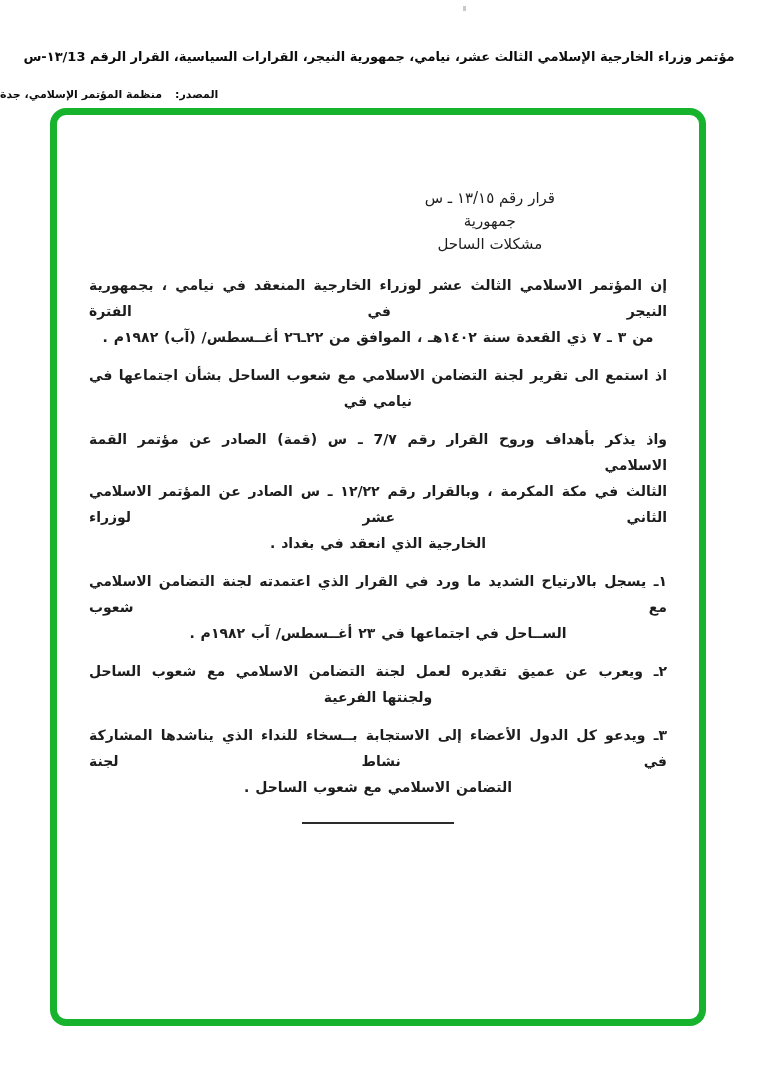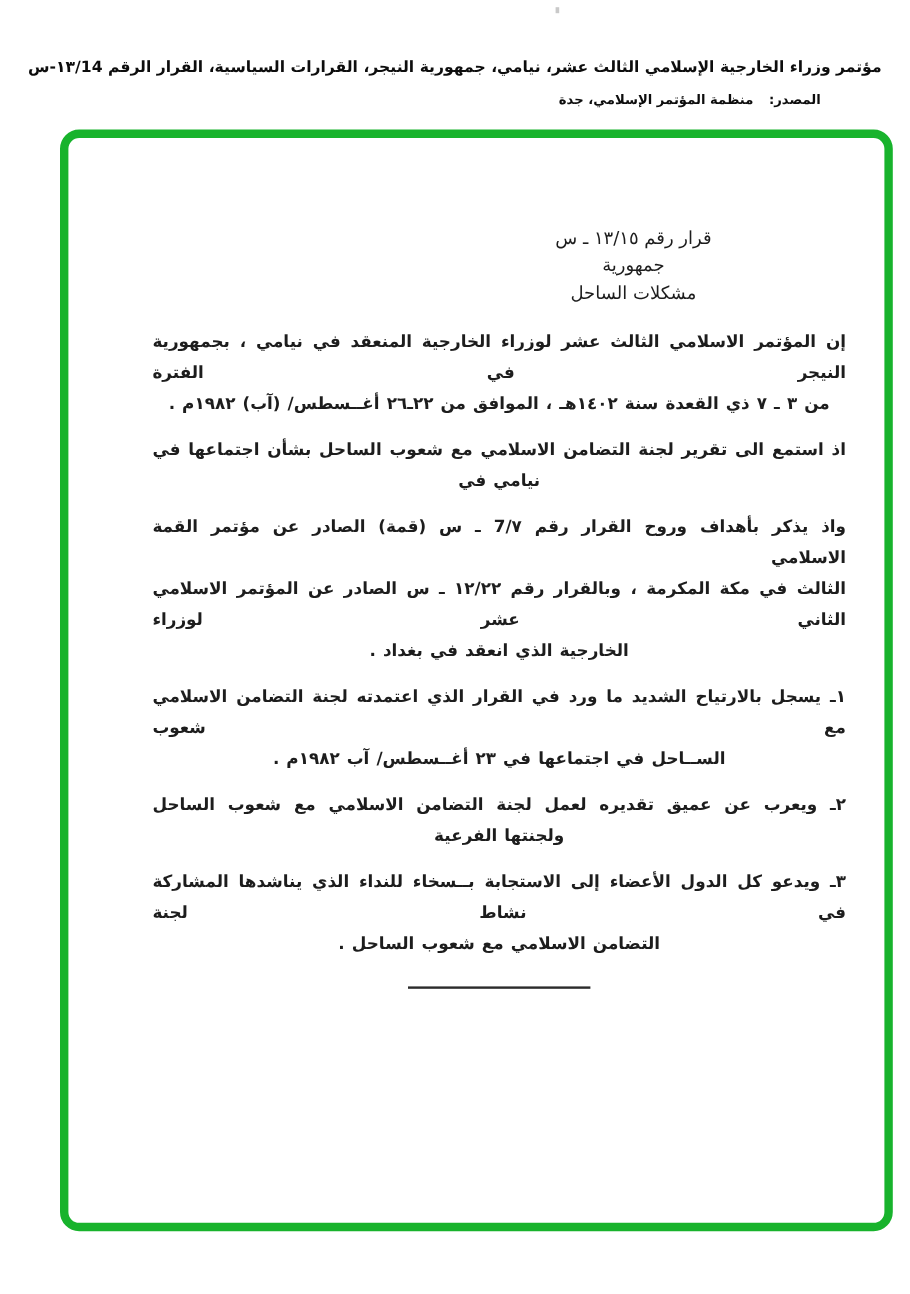--- a/index.html
+++ b/index.html
@@ -19,38 +19,37 @@
     direction:rtl;
     padding-top:49px;
     text-align:center;
     font-weight:bold;
     font-size:13px;
     color:#0d0d0d;
     letter-spacing:0;
   }
   .source-line {
     direction:rtl;
-    text-align:right;
+    text-align:left;
     padding-right:74px;
     font-size:11px;
     font-weight:bold;
     color:#0d0d0d;
-    margin-top:13px;
+    margin-top:24px;
   }
   .source-line .src-label { margin-left:13px; }
 
   
   .doc-frame {
     position:absolute;
     left:50px; top:108px;
     width:642px; height:904px;
     border:7px solid #18b32c;
     border-radius:16px;
     background:#ffffff;
-    padding-left:38px;
   }
   .doc-inner {
     direction:rtl;
     padding:72px 32px 0 32px;
     color:#1d1d1d;
     font-size:14px;
   }
 
   
   .title-block {
@@ -72,21 +71,21 @@
     margin:22px auto 0 auto;
     border-top:2px solid #2b2b2b;
     height:0;
   }
 </style>
 </head>
 <body>
 
 <div class="speck"></div>
 
-<div class="header">مؤتمر وزراء الخارجية الإسلامي الثالث عشر، نيامي، جمهورية النيجر، القرارات السياسية، القرار الرقم ١٣/14-س</div>
+<div class="header">مؤتمر وزراء الخارجية الإسلامي الثالث عشر، نيامي، جمهورية النيجر، القرارات السياسية، القرار الرقم ١٣/13-س</div>
 
 <div class="source-line">
   <span class="src-label">المصدر:</span><span>منظمة المؤتمر الإسلامي، جدة</span>
 </div>
 
 <div class="doc-frame" style="border-color: rgb(24, 179, 44);">
   <div class="doc-inner">
 
     <div class="title-block">
       <div>قرار رقم ١٣/١٥ ـ س</div>

